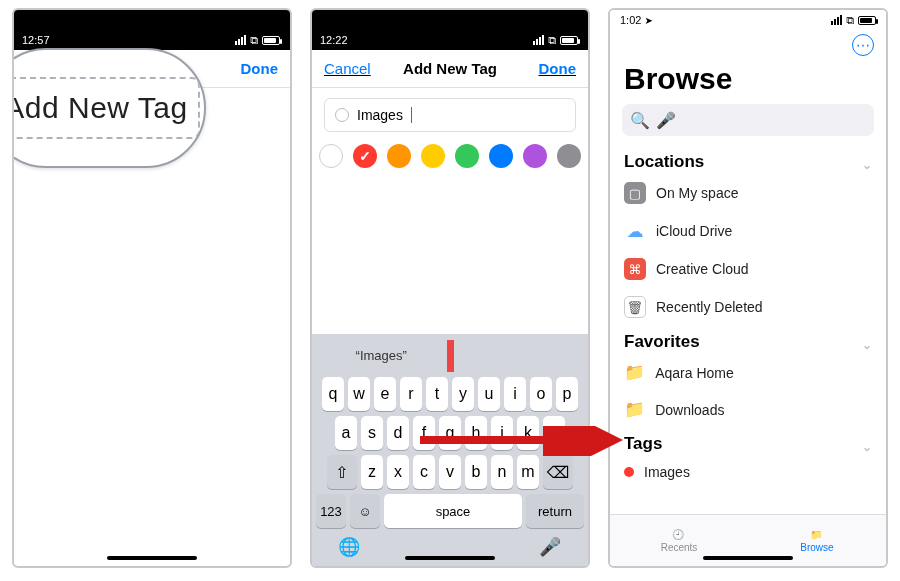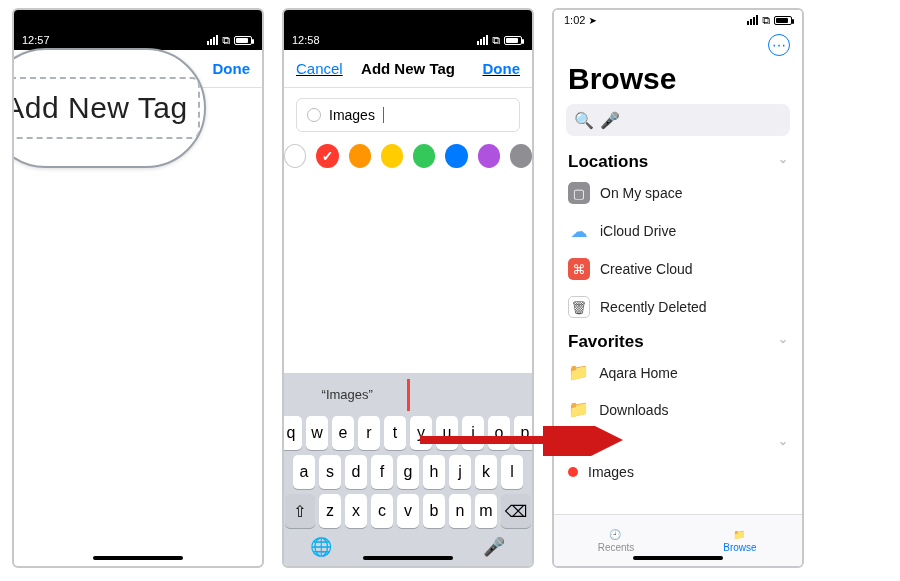--- a/index.html
+++ b/index.html
@@ -12,21 +12,21 @@
     --purple:#af52de;
     --gray2:#8e8e93;
     --gray-bg:#f2f2f7;
     --gray-key:#cdd0d7;
     --gray-stroke:#c7c7cc;
     --text:#111;
   }
   *{box-sizing:border-box;font-family:-apple-system,Helvetica Neue,Arial,sans-serif;}
   body{margin:0;background:#fff;width:900px;height:581px;overflow:hidden;position:relative;}
   .row{display:flex;gap:18px;padding:8px 12px;}
-  .phone{width:252px;height:560px;border:2px solid var(--gray-stroke);border-radius:6px;background:#fff;display:flex;flex-direction:column;overflow:hidden;position:relative;}
+  .phone{width:280px;height:560px;border:2px solid var(--gray-stroke);border-radius:6px;background:#fff;display:flex;flex-direction:column;overflow:hidden;position:relative;}
   .dark-bar{height:20px;background:#000;}
   .status{height:20px;display:flex;align-items:center;justify-content:space-between;padding:0 10px;font-size:11px;}
   .status.light{background:#fff;color:#000;}
   .status.dark{background:#000;color:#fff;padding-left:8px;}
   .status .right{display:flex;gap:4px;align-items:center;}
   .sig{display:flex;gap:1px;align-items:flex-end;}
   .sig i{width:2px;background:currentColor;display:block;}
   .sig i:nth-child(1){height:4px;}
   .sig i:nth-child(2){height:6px;}
   .sig i:nth-child(3){height:8px;}
@@ -73,35 +73,35 @@
   @keyframes blink{50%{opacity:0;}}
   .swatches{display:flex;gap:10px;justify-content:center;margin:4px 0 10px;}
   .sw{width:24px;height:24px;border-radius:50%;position:relative;}
   .sw.clear{background:#fff;border:1.5px solid #ccc;}
   .sw.sel::after{content:"✓";color:#fff;font-size:14px;position:absolute;inset:0;display:flex;align-items:center;justify-content:center;font-weight:700;}
 
   
   .kbfill{flex:1;}
   .kb{background:#d4d6dd;padding:6px 4px 8px;}
   .suggest{display:flex;height:32px;}
-  .suggest div{flex:1;text-align:center;font-size:13px;line-height:32px;border-right:3px solid #ef4444;color:#333;}
+  .suggest div{flex:1;text-align:center;font-size:13px;line-height:32px;border-right:7px solid #ef4444;color:#333;}
   .suggest div:last-child{border-right:none;}
   .krow{display:flex;gap:4px;justify-content:center;margin-top:5px;}
   .key{background:#fff;border-radius:5px;min-width:22px;height:34px;display:flex;align-items:center;justify-content:center;font-size:16px;box-shadow:0 1px 0 #9ea2ab;}
   .key.fn{background:var(--gray-key);font-size:13px;min-width:30px;}
   .key.space{flex:1;font-size:13px;}
   .key.ret{min-width:58px;font-size:13px;background:var(--gray-key);}
   .key.shift,.key.bks{min-width:30px;background:var(--gray-key);}
   .kb-bot{display:flex;justify-content:space-between;padding:8px 22px 0;color:#444;font-size:18px;}
 
   
   .more-btn{width:22px;height:22px;border:1.5px solid var(--blue);border-radius:50%;color:var(--blue);display:flex;align-items:center;justify-content:center;font-size:14px;margin-left:auto;}
   .bigtitle{font-size:30px;font-weight:700;margin:6px 14px 8px;}
   .search{margin:0 12px 10px;height:32px;background:#efeff4;border-radius:8px;display:flex;align-items:center;gap:6px;padding:0 8px;color:#8a8a8e;}
-  .section-h{display:flex;align-items:flex-start;justify-content:space-between;margin:6px 14px 2px;font-size:17px;font-weight:700;color:#000;}
+  .section-h{display:flex;align-items:flex-end;justify-content:space-between;margin:6px 14px 2px;font-size:17px;font-weight:700;color:#000;}
   .chev{color:#c4c4c8;font-size:12px;}
   .item{display:flex;align-items:center;gap:10px;padding:8px 14px;font-size:14px;color:#222;}
   .icn{width:22px;height:22px;border-radius:5px;display:flex;align-items:center;justify-content:center;color:#fff;font-size:13px;}
   .icn.device{background:#8e8e93;}
   .icn.cloud{background:#fff;color:#54aaff;border:none;font-size:17px;}
   .icn.cc{background:#ec5444;}
   .icn.trash{background:#fff;border:1px solid #ccc;color:#555;}
   .folder{color:#2bb1ff;font-size:17px;}
   .dot{width:10px;height:10px;border-radius:50%;}
   .tabbar{height:52px;border-top:1px solid #ddd;display:flex;background:#f9f9fb;margin-top:auto;}
@@ -140,21 +140,21 @@
     </div>
     <div class="magnifier">
       <div class="mag-inner">Add New Tag</div>
     </div>
     <div class="home-ind"></div>
   </div>
 
   <div class="phone">
     <div class="dark-bar"></div>
     <div class="status dark">
-      <span>12:58</span>
+      <span>12:22</span>
       <span class="right">
         <span class="sig">
             <i></i>
             <i></i>
             <i></i>
             <i></i>
           </span>
         <span>⧉</span>
         <span class="batt">
             <i></i>
@@ -220,20 +220,26 @@
             <div class="key">z</div>
             <div class="key">x</div>
             <div class="key">c</div>
             <div class="key">v</div>
             <div class="key">b</div>
             <div class="key">n</div>
             <div class="key">m</div>
           </span>
         <div class="key bks">⌫</div>
       </div>
+      <div class="krow">
+        <div class="key fn">123</div>
+        <div class="key fn">☺</div>
+        <div class="key space">space</div>
+        <div class="key ret">return</div>
+      </div>
       <div class="kb-bot">
         <span>🌐</span>
         <span>🎤</span>
       </div>
     </div>
     <div class="home-ind"></div>
   </div>
 
   <div class="phone">
     <div class="status light">

